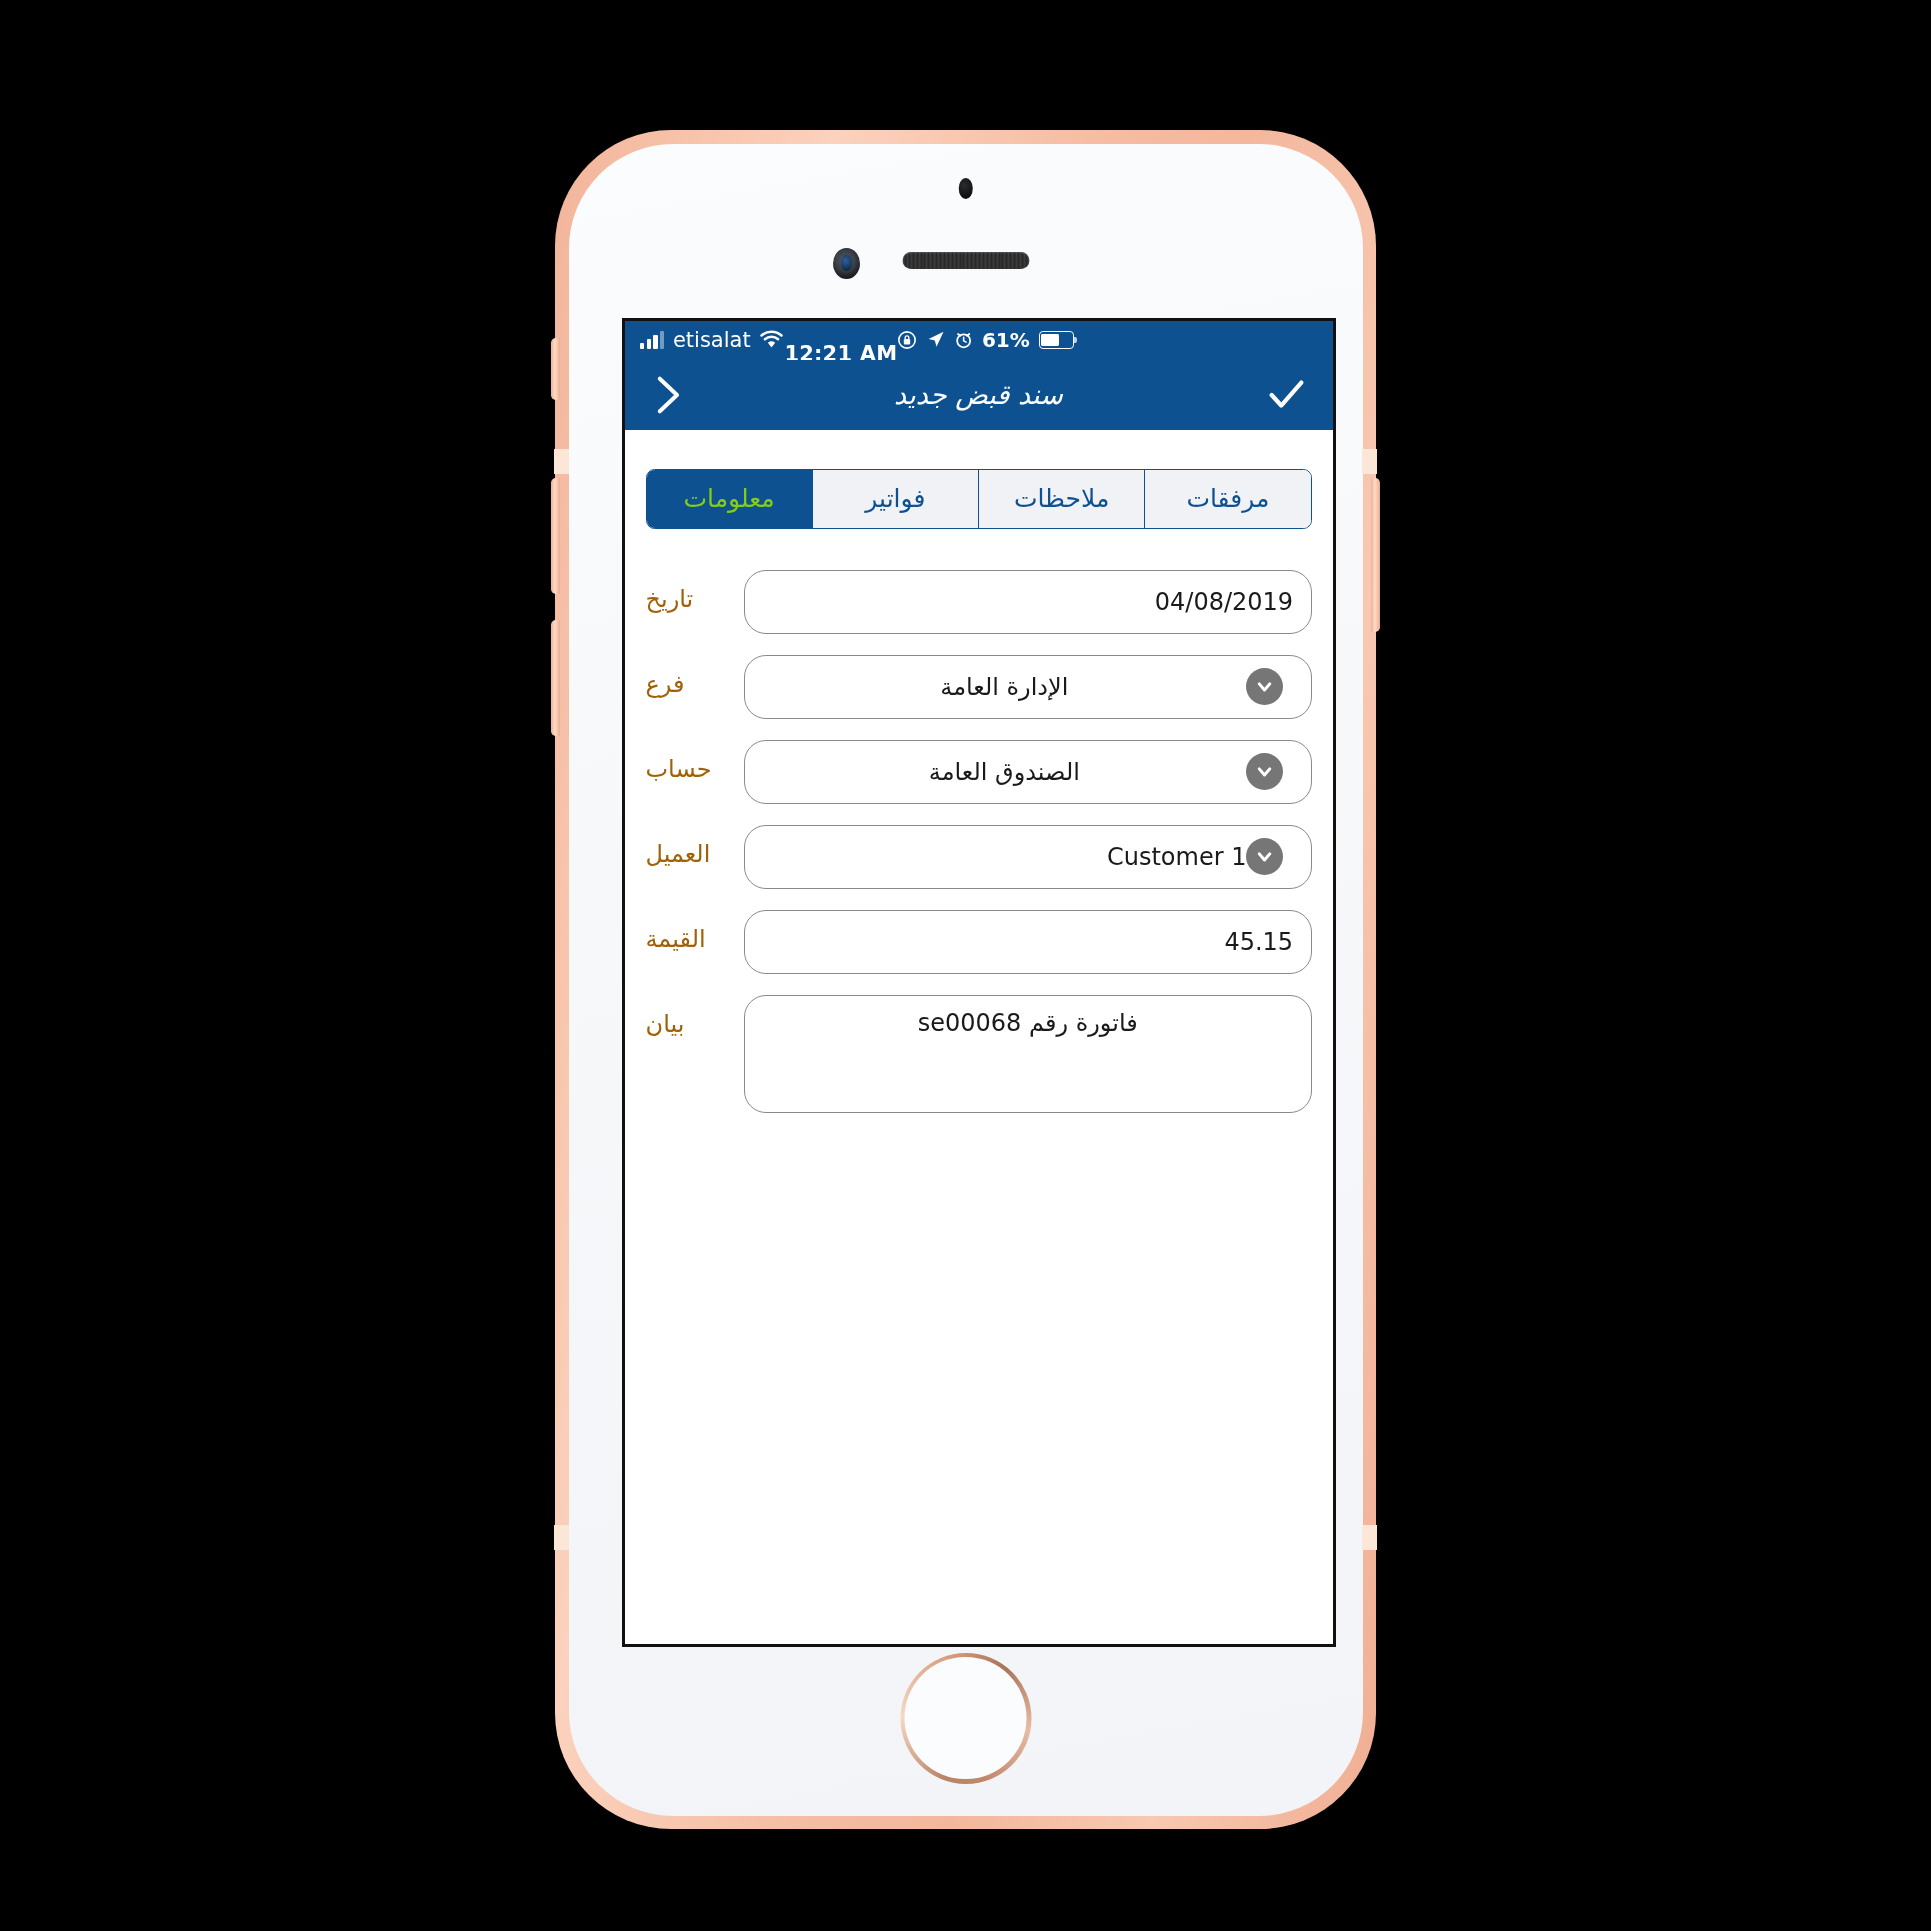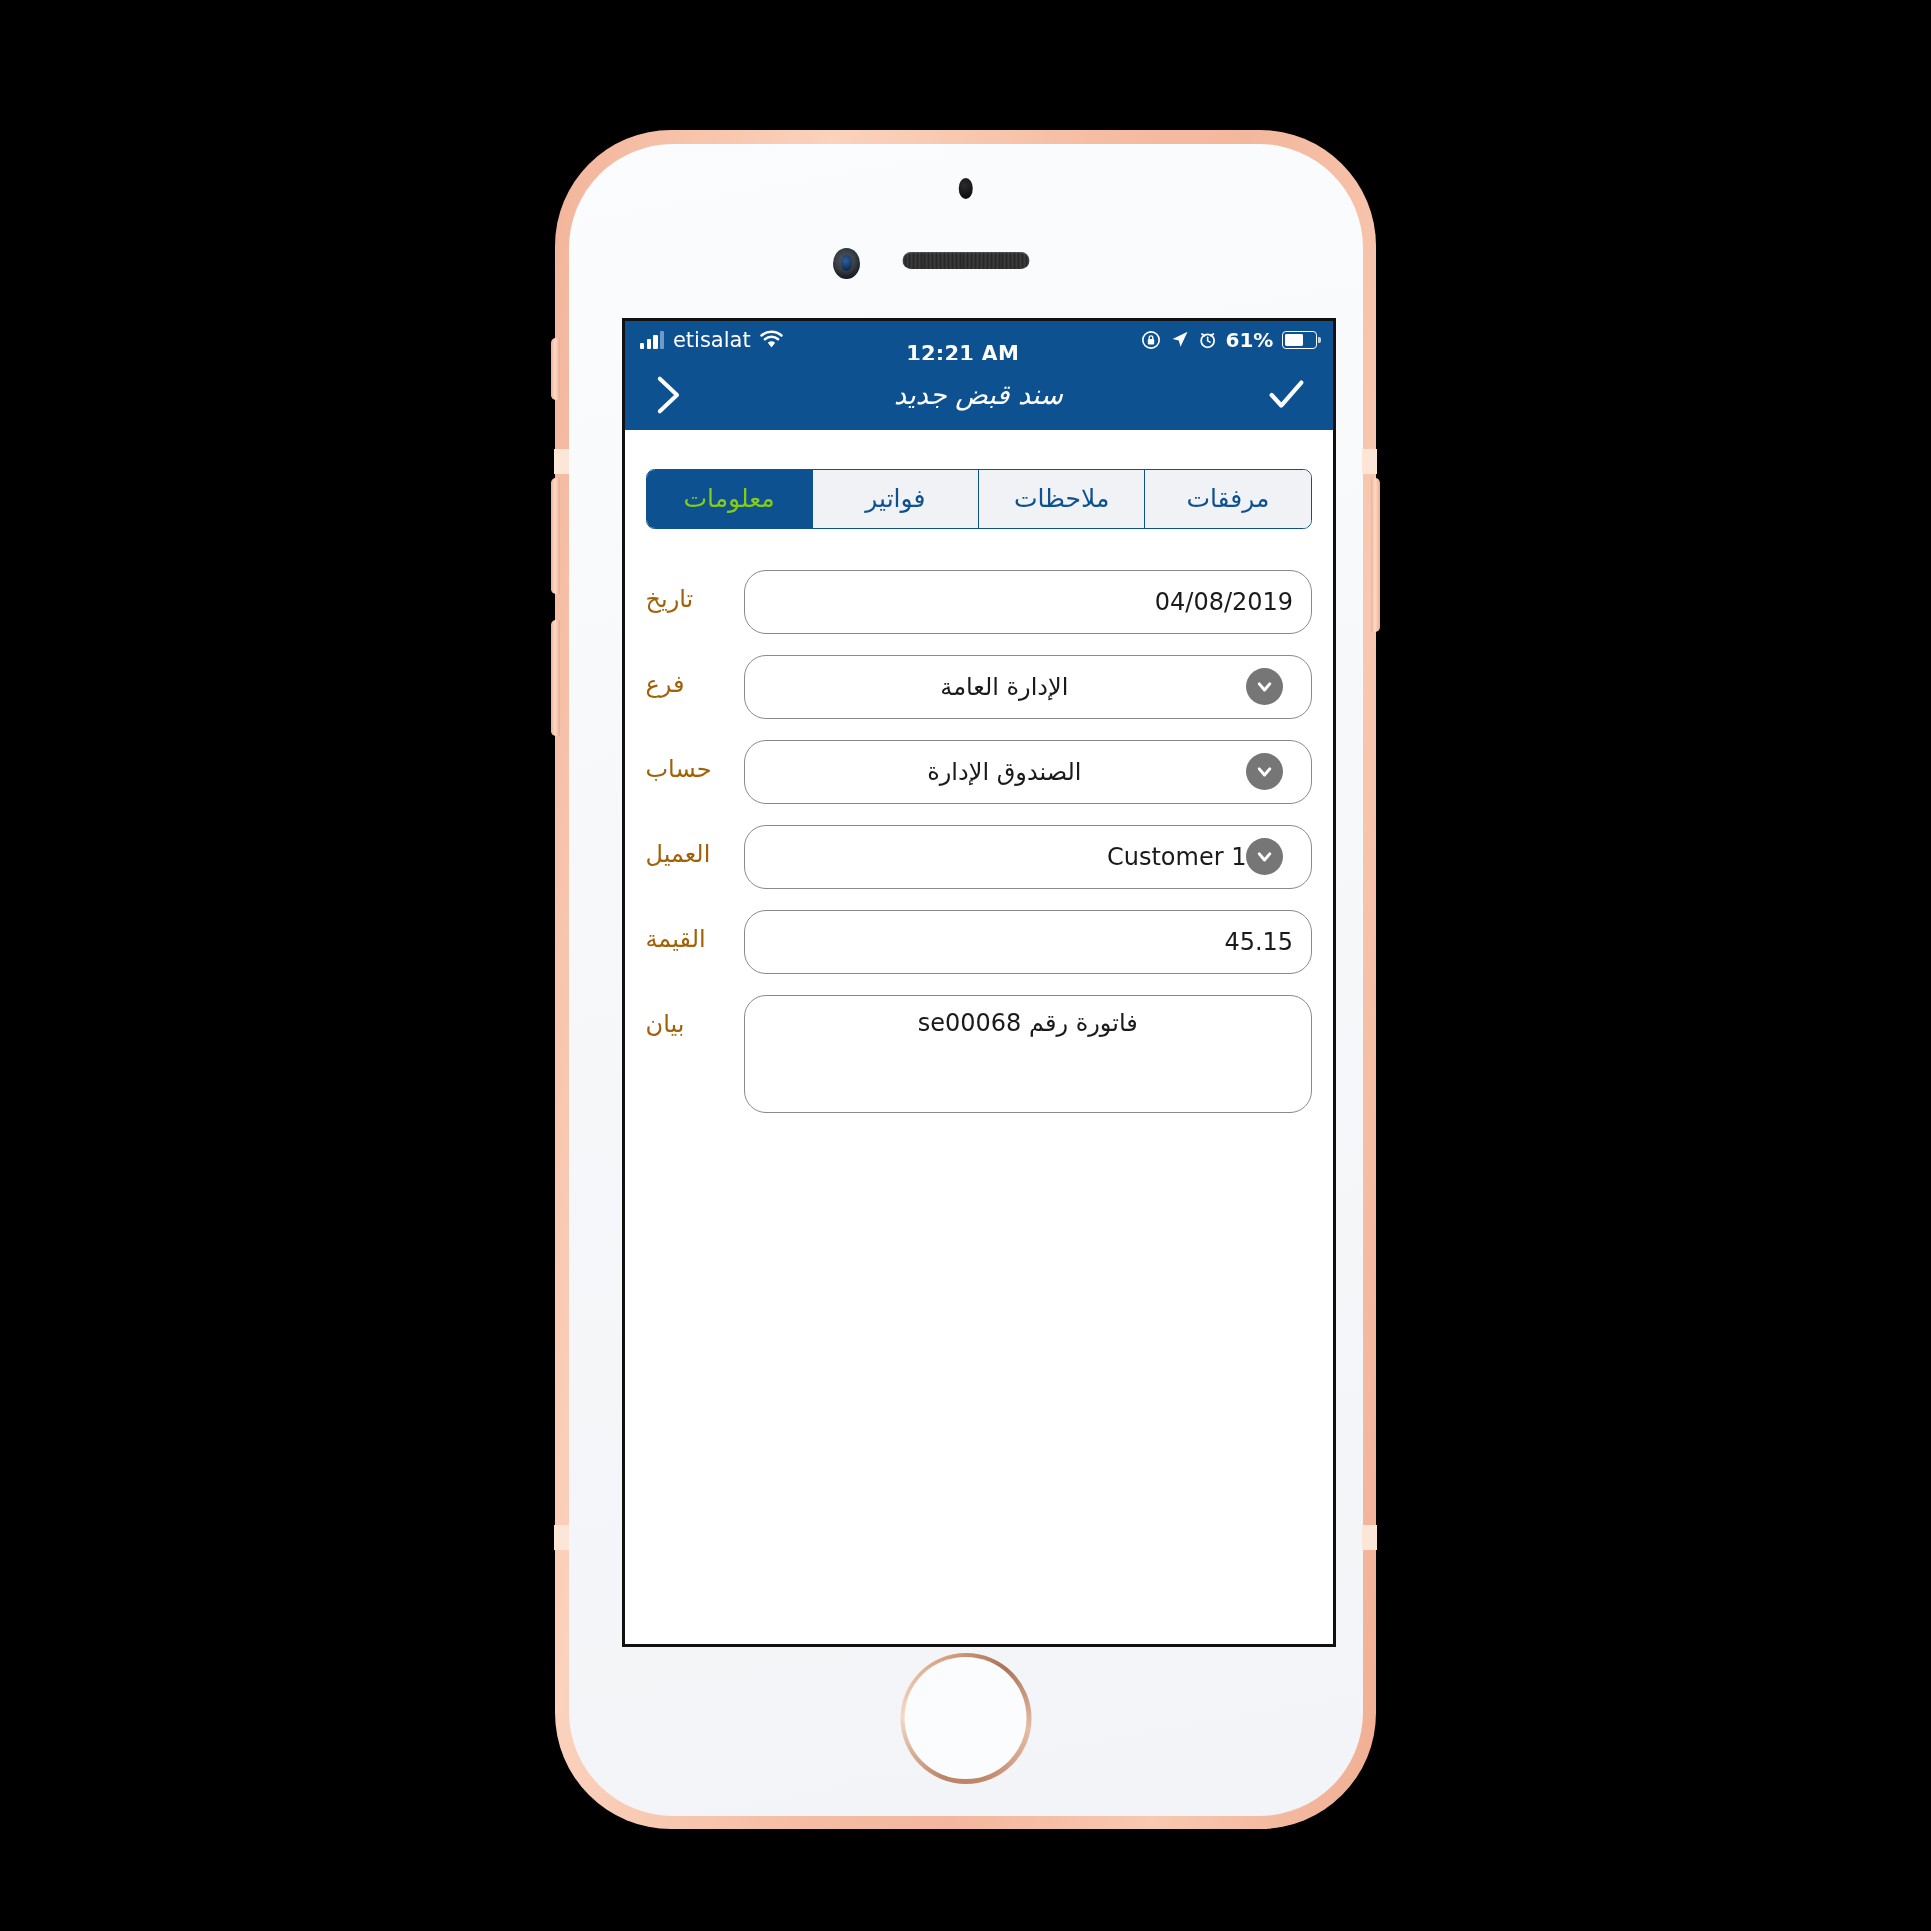--- a/index.html
+++ b/index.html
@@ -142,21 +142,20 @@
   }
 
   
   .status-bar {
     flex: 0 0 auto;
     height: 39px;
     background: #0d5190;
     color: #ffffff;
     display: flex;
     align-items: center;
-    justify-content: space-between;
     padding: 0 15.4px;
     font-size: 21px;
     direction: ltr;
   }
   .sb-left, .sb-right {
     display: flex;
     align-items: center;
     gap: 8.7px;
   }
   .sb-center { font-weight: 700; letter-spacing: 0.2px; font-size: 21px; margin-top: 27px; }
@@ -431,21 +430,21 @@
               <div class="field-label">فرع</div>
             </div>
 
             <div class="form-row">
               <div class="field-box">
                 <span class="dropdown-chevron">
                   <svg width="21" height="21" viewBox="0 0 24 24">
                     <path d="M6 9 L12 16 L18 9" stroke="#fff" stroke-width="3.4" fill="none" stroke-linecap="round" stroke-linejoin="round"></path>
                   </svg>
                 </span>
-                <div class="field-value">الصندوق الإدارة</div>
+                <div class="field-value">الصندوق العامة</div>
               </div>
               <div class="field-label">حساب</div>
             </div>
 
             <div class="form-row">
               <div class="field-box">
                 <span class="dropdown-chevron">
                   <svg width="21" height="21" viewBox="0 0 24 24">
                     <path d="M6 9 L12 16 L18 9" stroke="#fff" stroke-width="3.4" fill="none" stroke-linecap="round" stroke-linejoin="round"></path>
                   </svg>

